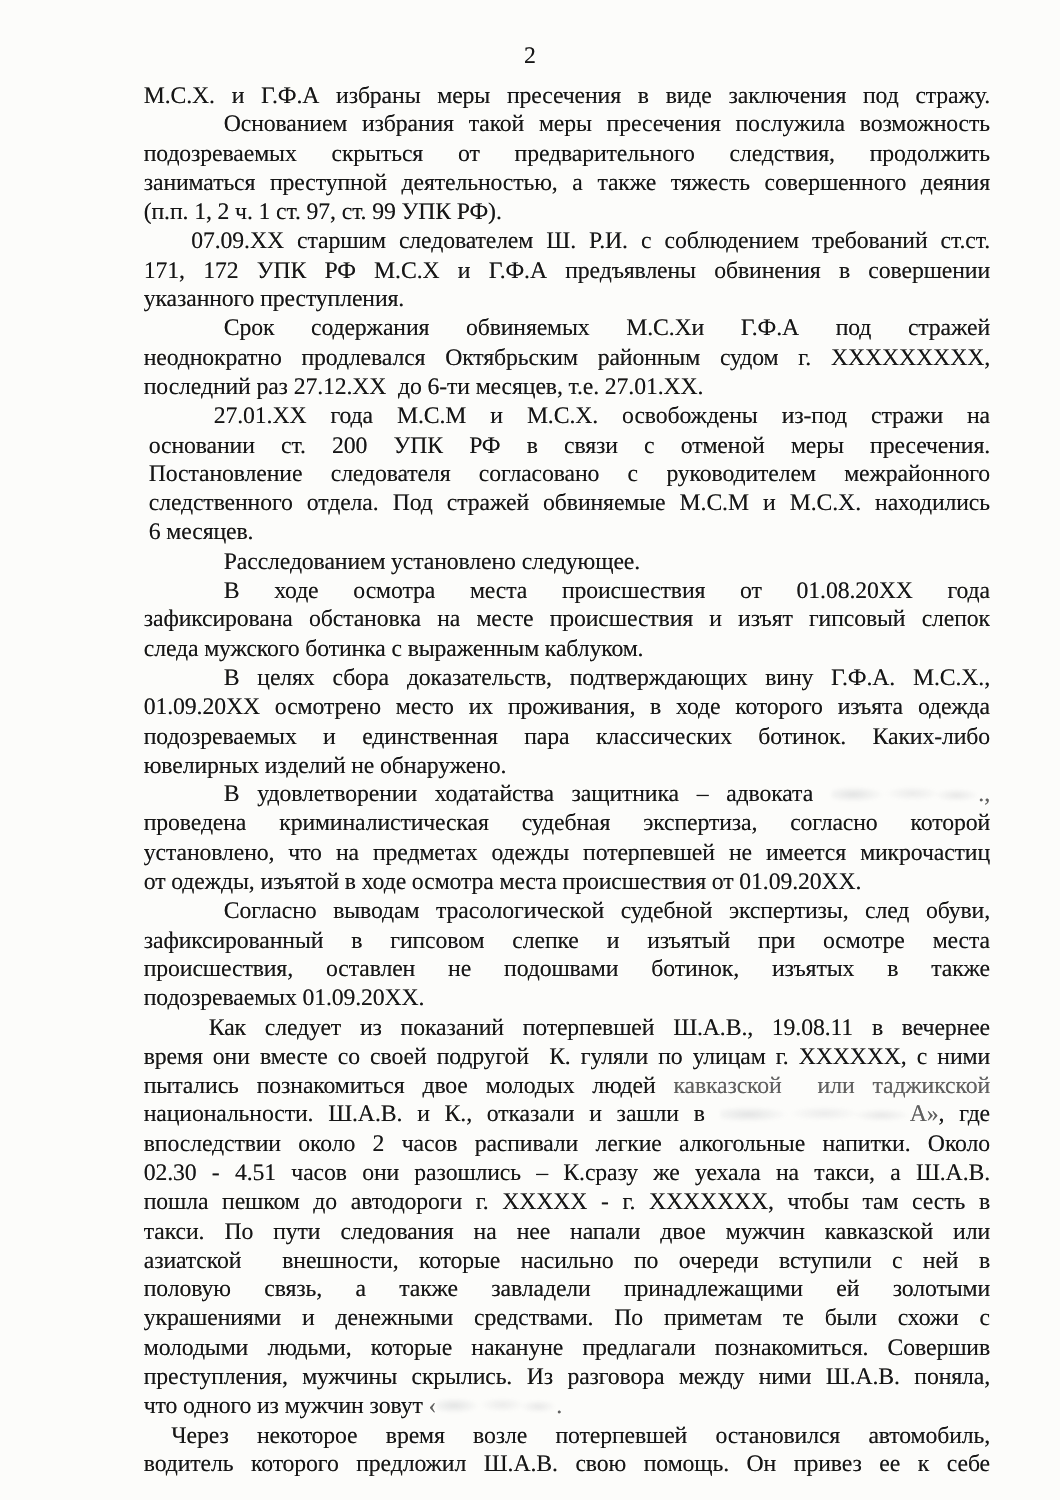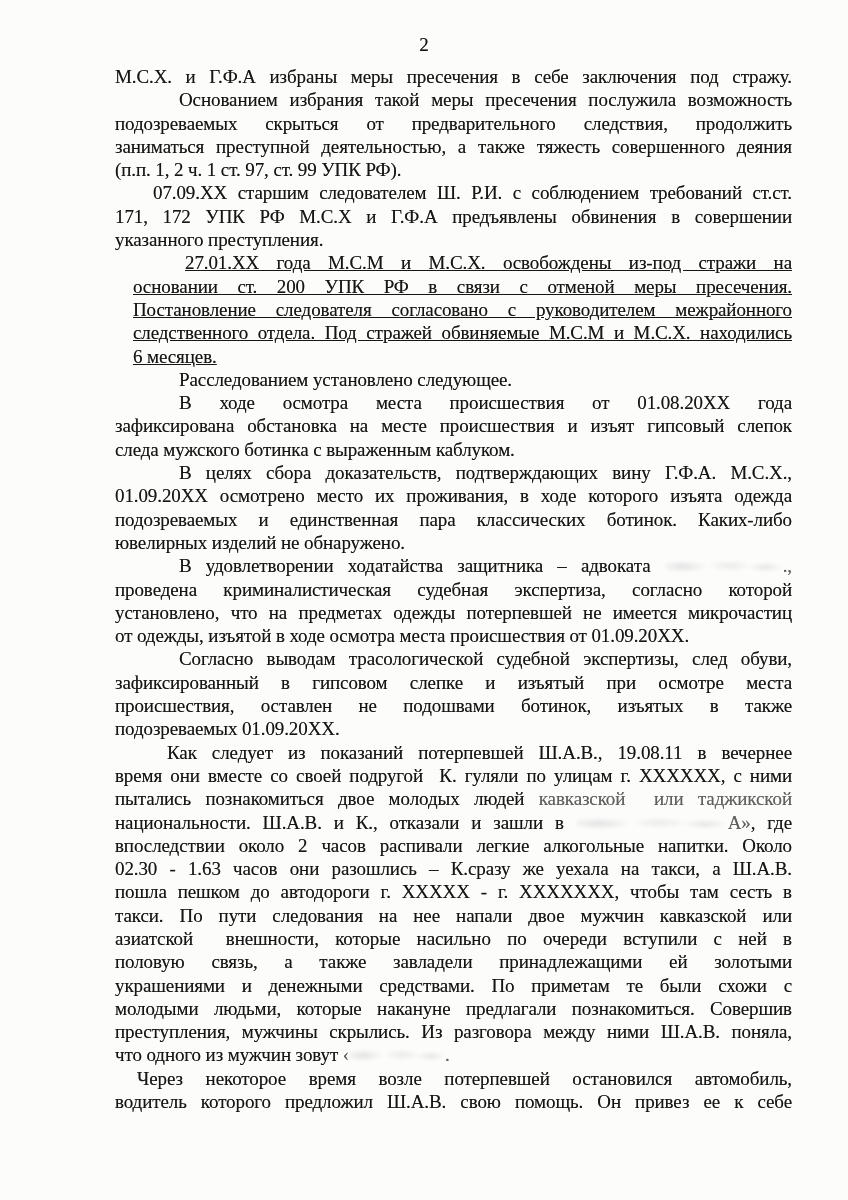--- a/index.html
+++ b/index.html
@@ -56,34 +56,39 @@
     opacity:.55;
   }
 </style>
 </head>
 <body>
 
 <div class="page">
   <div class="pagenum">2</div>
   <div class="doc">
       <div class="para">
-        <div class="line"><span class="run">М.С.Х. и Г.Ф.А избраны меры пресечения в себе заключения под стражу.</span></div>
+        <div class="line"><span class="run">М.С.Х. и Г.Ф.А избраны меры пресечения в виде заключения под стражу.</span></div>
       </div>
       <div class="para">
         <div class="line" style="text-indent: 64px;"><span class="run">Основанием избрания такой меры пресечения послужила возможность</span></div>
         <div class="line"><span class="run">подозреваемых скрыться от предварительного следствия, продолжить</span></div>
         <div class="line"><span class="run">заниматься преступной деятельностью, а также тяжесть совершенного деяния</span></div>
         <div class="line last"><span class="run">(п.п. 1, 2 ч. 1 ст. 97, ст. 99 УПК РФ).</span></div>
       </div>
       <div class="para">
         <div class="line" style="text-indent: 38px;"><span class="run">07.09.ХХ старшим следователем Ш. Р.И. с соблюдением требований ст.ст.</span></div>
         <div class="line"><span class="run">171, 172 УПК РФ М.С.Х и Г.Ф.А предъявлены обвинения в совершении</span></div>
         <div class="line last"><span class="run">указанного преступления.</span></div>
       </div>
-      <div class="para" style="margin-left: 18px; text-decoration: underline;">
+      <div class="para">
+        <div class="line" style="text-indent: 64px;"><span class="run">Срок содержания обвиняемых М.С.Хи Г.Ф.А под стражей</span></div>
+        <div class="line"><span class="run">неоднократно продлевался Октябрьским районным судом г. ХХХХХХХХХ,</span></div>
+        <div class="line last"><span class="run">последний раз 27.12.ХХ  до 6-ти месяцев, т.е. 27.01.ХХ.</span></div>
+      </div>
+      <div class="para" style="margin-left: 4px;">
         <div class="line" style="text-indent: 52px;"><span class="run">27.01.ХХ года М.С.М и М.С.Х. освобождены из-под стражи на</span></div>
         <div class="line"><span class="run">основании ст. 200 УПК РФ в связи с отменой меры пресечения.</span></div>
         <div class="line"><span class="run">Постановление следователя согласовано с руководителем межрайонного</span></div>
         <div class="line"><span class="run">следственного отдела. Под стражей обвиняемые М.С.М и М.С.Х. находились</span></div>
         <div class="line last"><span class="run">6 месяцев.</span></div>
       </div>
       <div class="para">
         <div class="line last" style="text-indent: 64px;"><span class="run">Расследованием установлено следующее.</span></div>
       </div>
       <div class="para">
@@ -108,21 +113,21 @@
         <div class="line"><span class="run">зафиксированный в гипсовом слепке и изъятый при осмотре места</span></div>
         <div class="line"><span class="run">происшествия, оставлен не подошвами ботинок, изъятых в также</span></div>
         <div class="line last"><span class="run">подозреваемых 01.09.20ХХ.</span></div>
       </div>
       <div class="para">
         <div class="line" style="text-indent: 52px;"><span class="run">Как следует из показаний потерпевшей Ш.А.В., 19.08.11 в вечернее</span></div>
         <div class="line"><span class="run">время они вместе со своей подругой  К. гуляли по улицам г. ХХХХХХ, с ними</span></div>
         <div class="line"><span class="run">пытались познакомиться двое молодых людей </span><span class="run faded">кавказской  или таджикской</span></div>
         <div class="line"><span class="run">национальности. Ш.А.В. и К., отказали и зашли в </span><span class="redact" style="width: 152px;"></span><span class="run faded">А»</span><span class="run">, где</span></div>
         <div class="line"><span class="run">впоследствии около 2 часов распивали легкие алкогольные напитки. Около</span></div>
-        <div class="line"><span class="run">02.30 - 1.63 часов они разошлись – К.сразу же уехала на такси, а Ш.А.В.</span></div>
+        <div class="line"><span class="run">02.30 - 4.51 часов они разошлись – К.сразу же уехала на такси, а Ш.А.В.</span></div>
         <div class="line"><span class="run">пошла пешком до автодороги г. ХХХХХ - г. ХХХХХХХ, чтобы там сесть в</span></div>
         <div class="line"><span class="run">такси. По пути следования на нее напали двое мужчин кавказской или</span></div>
         <div class="line"><span class="run">азиатской  внешности, которые насильно по очереди вступили с ней в</span></div>
         <div class="line"><span class="run">половую связь, а также завладели принадлежащими ей золотыми</span></div>
         <div class="line"><span class="run">украшениями и денежными средствами. По приметам те были схожи с</span></div>
         <div class="line"><span class="run">молодыми людьми, которые накануне предлагали познакомиться. Совершив</span></div>
         <div class="line"><span class="run">преступления, мужчины скрылись. Из разговора между ними Ш.А.В. поняла,</span></div>
         <div class="line last"><span class="run">что одного из мужчин зовут </span><span class="run faded">‹</span><span class="redact" style="width: 96px;"></span><span class="run faded">.</span></div>
       </div>
       <div class="para">

